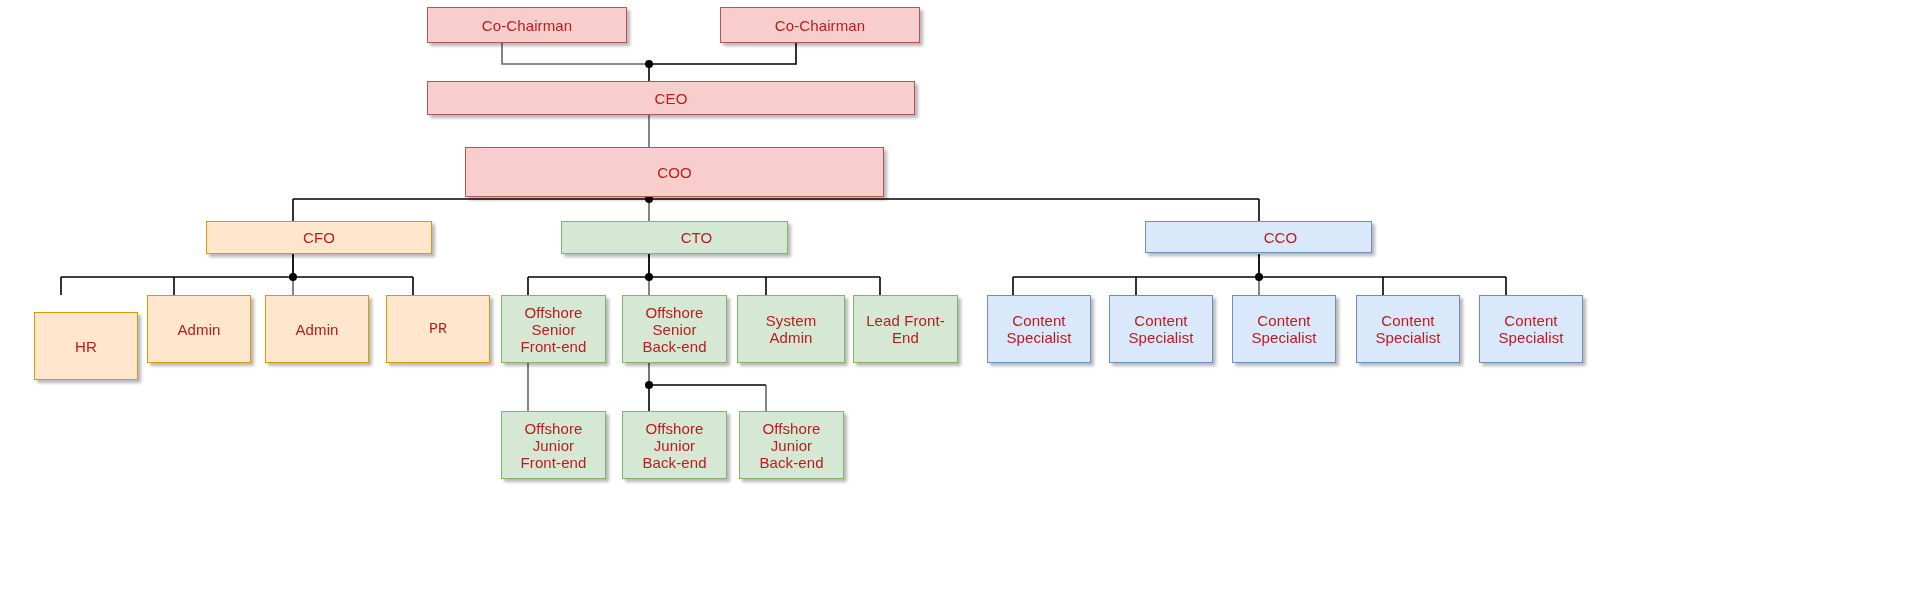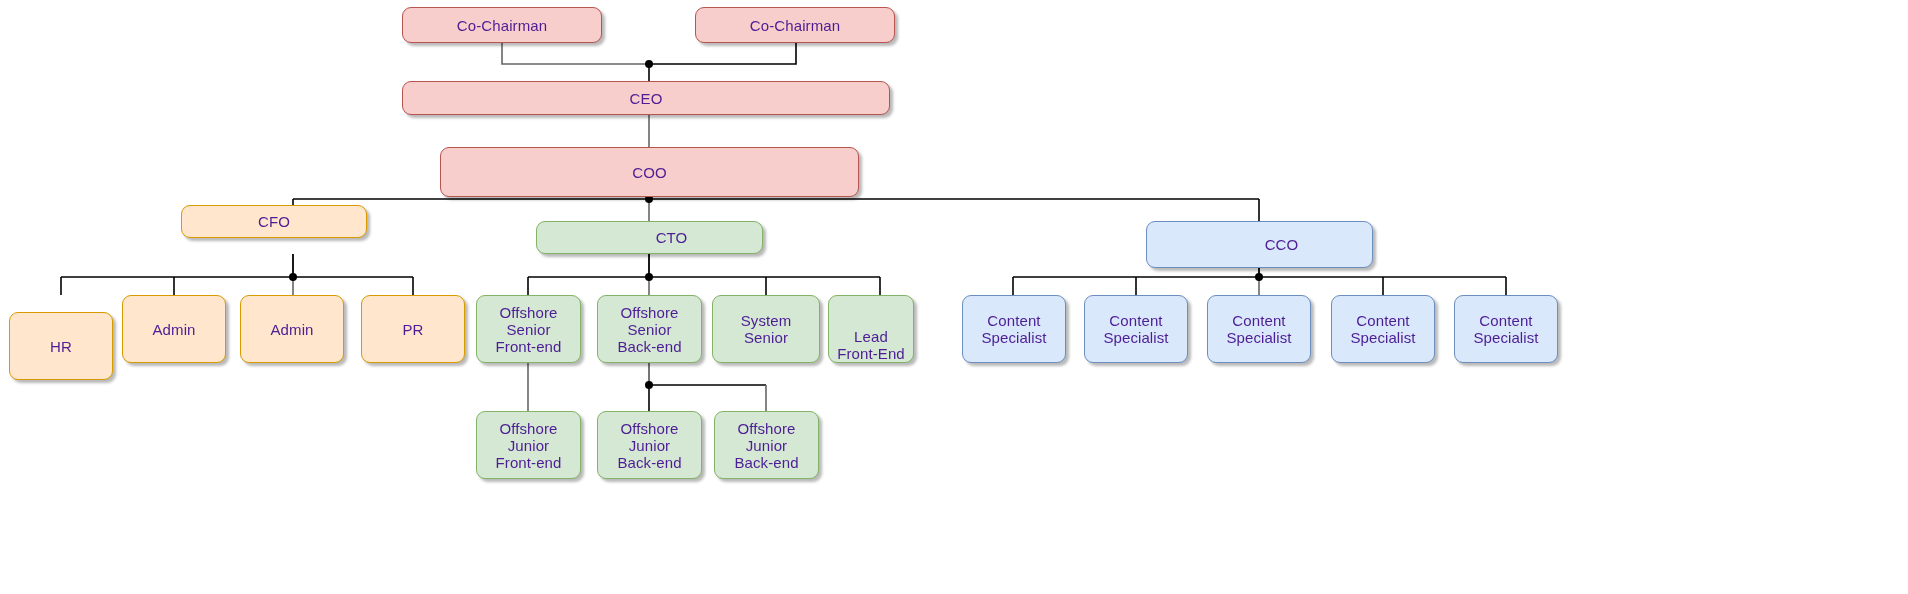--- a/index.html
+++ b/index.html
@@ -25,29 +25,30 @@
     height: 594px;
     pointer-events: none;
   }
   .node {
     position: absolute;
     box-sizing: border-box;
     display: flex;
     align-items: center;
     justify-content: center;
     text-align: center;
-    border-radius: 9px;
+    border-radius: 0;
     border-width: 1.5px;
     border-style: solid;
     font-size: 15px;
     line-height: 17px;
-    color: #4c1d95;
+    color: #b91c1c;
     letter-spacing: 0.1px;
     box-shadow: 3px 3px 3px rgba(0, 0, 0, 0.28);
     z-index: 2;
+    margin-left: 25px;
   }
   .node .node-label {
     padding: 0 6px;
     white-space: pre-line;
   }
   .pal-pink  { background: #f8cecc; border-color: #b85450; }
   .pal-orange{ background: #ffe6cc; border-color: #d79b00; }
   .pal-green { background: #d5e8d4; border-color: #82b366; }
   .pal-blue  { background: #dae8fc; border-color: #6c8ebf; }
 </style>
@@ -102,54 +103,54 @@
       </div>
       <div class="node pal-pink" style="left: 695px; top: 7px; width: 200px; height: 36px;">
         <span class="node-label">Co-Chairman</span>
       </div>
       <div class="node pal-pink" style="left: 402px; top: 81px; width: 488px; height: 34px;">
         <span class="node-label">CEO</span>
       </div>
       <div class="node pal-pink" style="left: 440px; top: 147px; width: 419px; height: 50px;">
         <span class="node-label">COO</span>
       </div>
-      <div class="node pal-orange" style="left: 181px; top: 205px; width: 186px; height: 33px;">
+      <div class="node pal-orange" style="left: 181px; top: 221px; width: 226px; height: 33px;">
         <span class="node-label">CFO</span>
       </div>
       <div class="node pal-green" style="left: 536px; top: 221px; width: 227px; height: 33px; padding-left: 44px;">
         <span class="node-label">CTO</span>
       </div>
-      <div class="node pal-blue" style="left: 1146px; top: 221px; width: 227px; height: 47px; padding-left: 44px;">
+      <div class="node pal-blue" style="left: 1120px; top: 221px; width: 227px; height: 32px; padding-left: 44px;">
         <span class="node-label">CCO</span>
       </div>
       <div class="node pal-orange" style="left: 9px; top: 312px; width: 104px; height: 68px;">
         <span class="node-label">HR</span>
       </div>
       <div class="node pal-orange" style="left: 122px; top: 295px; width: 104px; height: 68px;">
         <span class="node-label">Admin</span>
       </div>
       <div class="node pal-orange" style="left: 240px; top: 295px; width: 104px; height: 68px;">
         <span class="node-label">Admin</span>
       </div>
-      <div class="node pal-orange" style="left: 361px; top: 295px; width: 104px; height: 68px;">
+      <div class="node pal-orange" style="left: 361px; top: 295px; width: 104px; height: 68px; font-family: Liberation Mono, monospace;">
         <span class="node-label">PR</span>
       </div>
       <div class="node pal-green" style="left: 476px; top: 295px; width: 105px; height: 68px;">
         <span class="node-label">Offshore Senior
 Front-end</span>
       </div>
       <div class="node pal-green" style="left: 597px; top: 295px; width: 105px; height: 68px;">
         <span class="node-label">Offshore Senior
 Back-end</span>
       </div>
       <div class="node pal-green" style="left: 712px; top: 295px; width: 108px; height: 68px;">
         <span class="node-label">System
-Senior</span>
+Admin</span>
       </div>
-      <div class="node pal-green" style="left: 828px; top: 295px; width: 86px; height: 68px; align-items: flex-end;">
+      <div class="node pal-green" style="left: 828px; top: 295px; width: 105px; height: 68px;">
         <span class="node-label">Lead Front-End</span>
       </div>
       <div class="node pal-blue" style="left: 962px; top: 295px; width: 104px; height: 68px;">
         <span class="node-label">Content
 Specialist</span>
       </div>
       <div class="node pal-blue" style="left: 1084px; top: 295px; width: 104px; height: 68px;">
         <span class="node-label">Content
 Specialist</span>
       </div>

